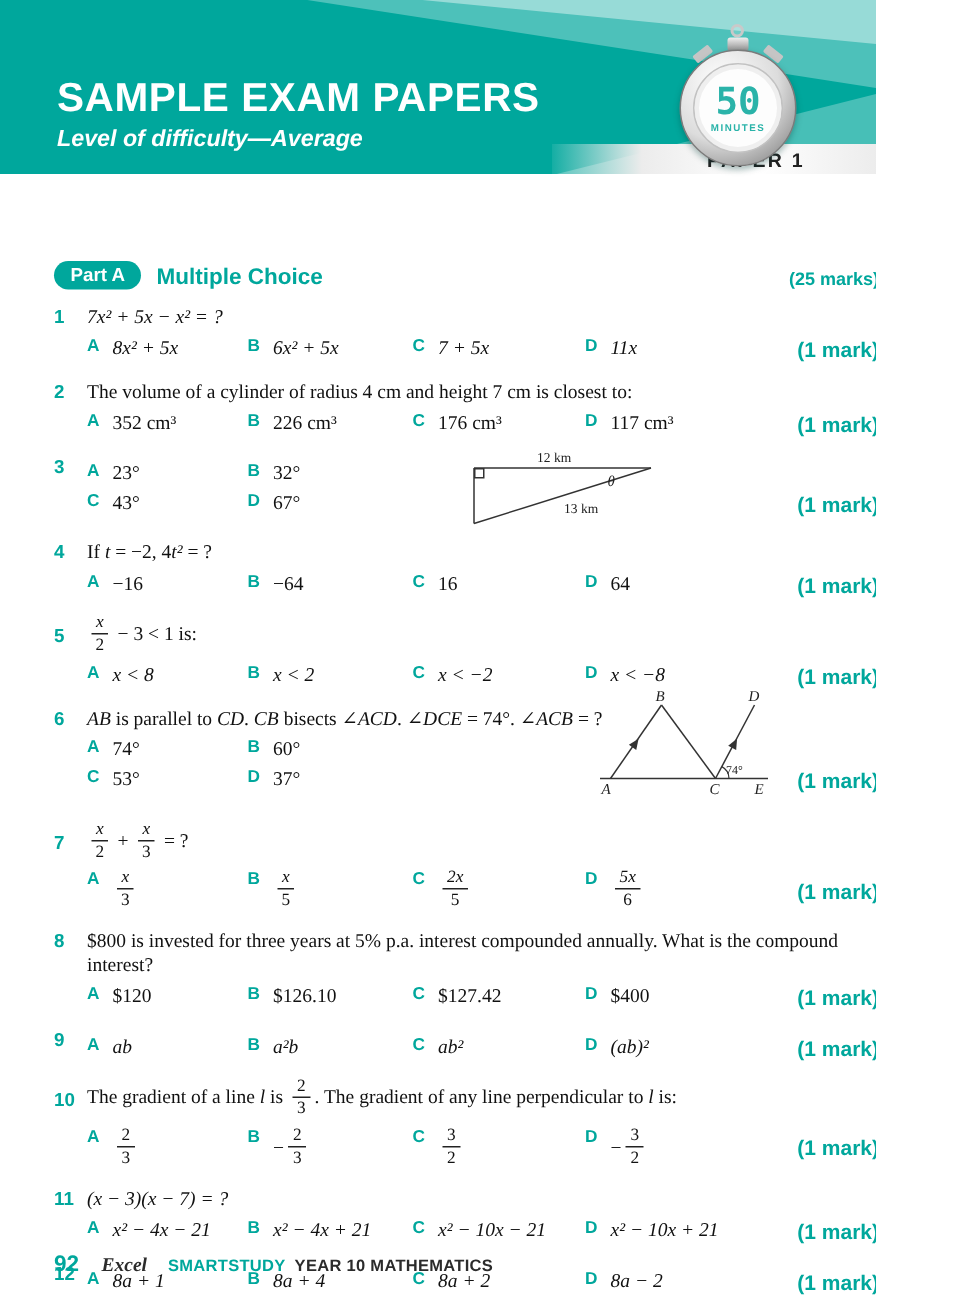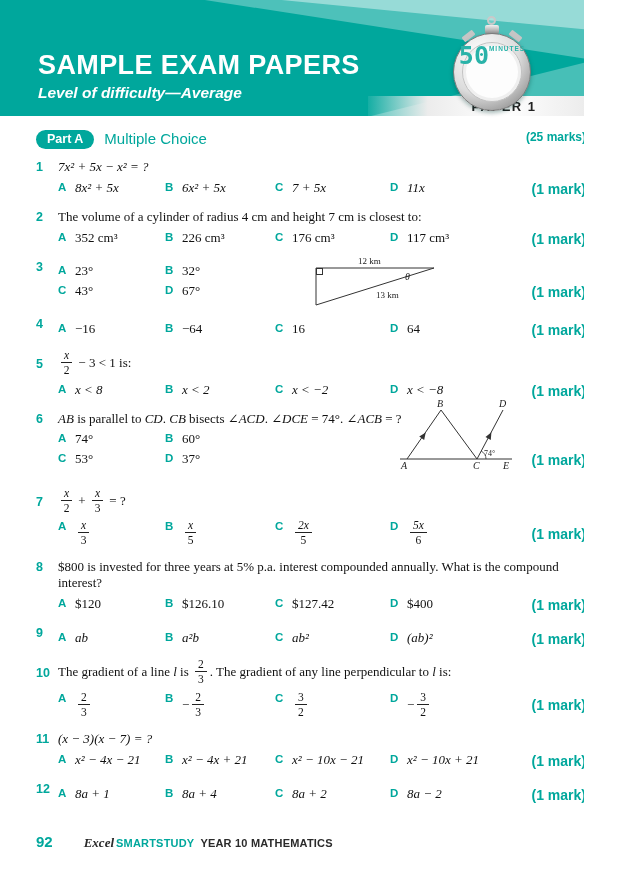--- a/index.html
+++ b/index.html
@@ -27,29 +27,29 @@
   .watch { position:absolute; left:450px; top:16px; width:84px; height:100px; z-index:2; }
   .crown-ring { position:absolute; left:37px; top:0; width:9px; height:9px; border:2.5px solid #c9c9c9; border-radius:50%; background:rgba(255,255,255,.2); }
   .crown-stem { position:absolute; left:35px; top:9px; width:14px; height:9px; border-radius:2px;
                 background:linear-gradient(#f0f0f0,#8e8e8e); }
   .knob-l { position:absolute; left:12px; top:17px; width:13px; height:6px; background:#c5c5c5; transform:rotate(-38deg); border-radius:1px; }
   .knob-r { position:absolute; right:12px; top:17px; width:13px; height:6px; background:#c5c5c5; transform:rotate(38deg); border-radius:1px; }
   .dial { position:absolute; left:3px; top:17px; width:78px; height:78px; border-radius:50%;
           background:radial-gradient(circle at 35% 28%, #ffffff, #dcdcdc 52%, #9a9a9a 82%, #6e6e6e);
           border:1px solid #7b7b7b; box-shadow:0 2px 4px rgba(0,60,55,.35); }
   .face { position:absolute; inset:8px; border-radius:50%; background:#fdfdfd; border:1px solid #c2c2c2;
-          box-shadow:inset 0 0 0 3px #efefef; display:flex; flex-direction:row; justify-content:center; }
+          box-shadow:inset 0 0 0 3px #efefef; display:flex; flex-direction:column; align-items:center; justify-content:center; }
   .t50 { font-family:"DejaVu Sans Mono", monospace; font-weight:bold; font-size:25px; line-height:1; color:#2ab3a9; }
   .tmin { font-size:6.5px; font-weight:bold; letter-spacing:1px; color:#2ab3a9; margin-top:2px; }
 
   
   .content { position:absolute; top:130px; left:36px; width:550px; }
-  .part { display:flex; align-items:flex-start; margin-bottom:10px; }
+  .part { display:flex; align-items:flex-end; margin-bottom:10px;margin-top:44px; }
   .pill { background:#00a79c; color:#fff; font-weight:bold; font-size:12.5px; padding:2px 11px 3px; border-radius:11px; }
-  .ptitle { color:#00a79c; font-weight:normal; font-size:15px; margin-left:10px; }
+  .ptitle { color:#00a79c; font-weight:bold; font-size:15px; margin-left:10px; }
   .pmarks { margin-left:auto; color:#00a79c; font-weight:bold; font-size:12px; }
 
   .q { display:flex; margin-bottom:12px; }
   .qnum { width:22px; flex:none; color:#00a79c; font-weight:bold; font-size:12.5px; padding-top:1px; }
   .qbody { flex:1; position:relative; }
   .stem { font-family:"Liberation Serif","DejaVu Serif","DejaVu Sans",serif; font-size:13px; color:#111; }
   .it, .mi { font-style:italic; }
 
   .optrow { display:flex; align-items:flex-start; margin-top:5px; }
   .opt { display:flex; align-items:flex-start; }
@@ -77,22 +77,22 @@
   .dia { position:absolute; }
   .dia3 { left:248px; top:-4px; width:140px; height:52px; }
   .dia6 { right:70px; top:-12px; width:118px; height:72px; }
   .dlab { font-family:"Liberation Serif","DejaVu Serif","DejaVu Sans",serif; font-size:9px; fill:#222; }
   .dvar { font-family:"Liberation Serif","DejaVu Serif","DejaVu Sans",serif; font-style:italic; font-size:10px; fill:#222; }
 
   
   .footer { position:absolute; left:36px; bottom:24px; display:flex; align-items:baseline; }
   .fpage { color:#00a79c; font-weight:bold; font-size:15px; }
   .fbrand { font-family:"Liberation Serif","DejaVu Serif",serif; font-style:italic; font-weight:bold;
-            color:#2b2b2b; font-size:13px; margin-left:31px; }
-  .fsmart { color:#00a79c; font-weight:bold; font-size:11px; margin-left:2px; letter-spacing:.2px; }
+            color:#2b2b2b; font-size:13px; margin-left:15px; }
+  .fsmart { color:#00a79c; font-weight:bold; font-size:11px; margin-left:14px; letter-spacing:.2px; }
   .fseries { color:#2b2b2b; font-weight:bold; font-size:11px; margin-left:6px; letter-spacing:.2px; }
 </style>
 </head>
 <body>
 
 <div class="page">
 
   <div class="header">
     <div class="sweep1"></div>
     <div class="sweep2"></div>
@@ -212,20 +212,21 @@
               </span>
             <span class="mark">(1 mark)</span>
           </div>
         </div>
       </div>
     </div>
 
     <div class="q">
       <span class="qnum">4</span>
       <div class="qbody">
+        <div class="stem"><span>If </span><span class="it">t</span><span> = −2, 4</span><span class="it">t²</span><span> = ?</span></div>
         <div class="optrow">
           <span class="opt o1">
               <span class="ol">A</span>
               <span class="ov">−16</span>
             </span>
           <span class="opt o2">
               <span class="ol">B</span>
               <span class="ov">−64</span>
             </span>
           <span class="opt o3">

